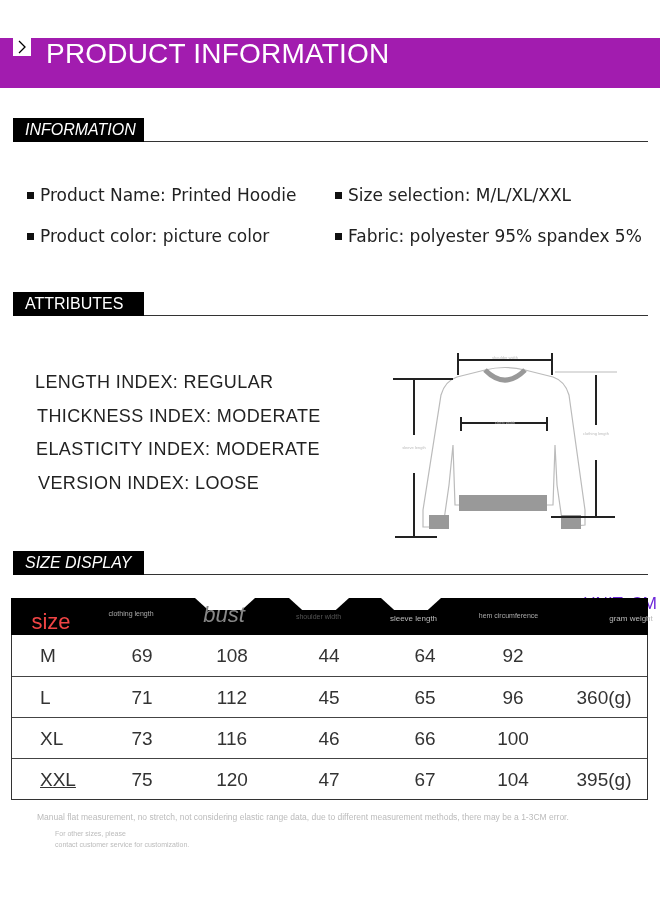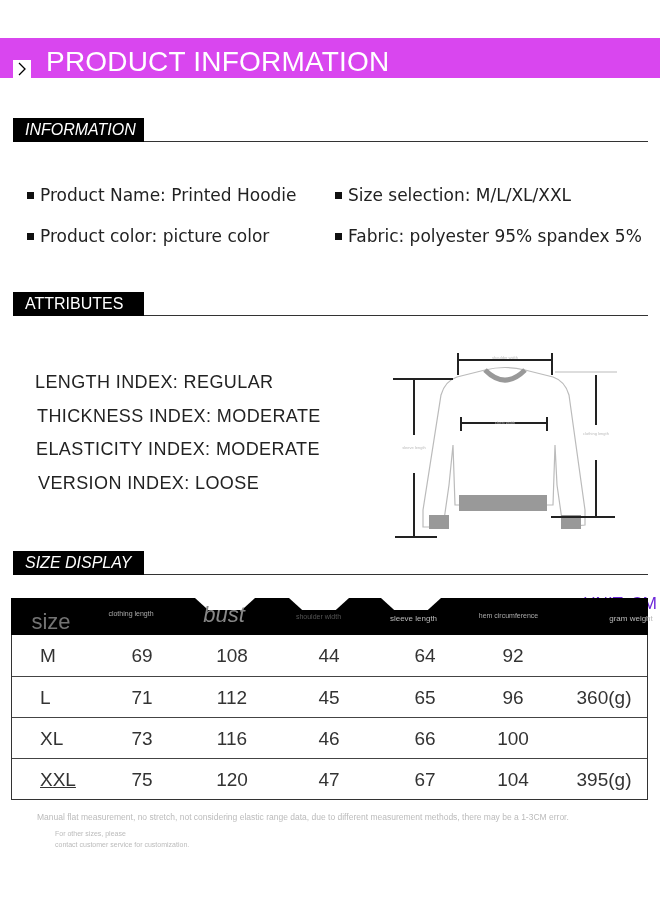--- a/index.html
+++ b/index.html
@@ -1,21 +1,21 @@
 <!DOCTYPE html>
 <html><head>
 <meta charset="utf-8">
 <style>
   * { box-sizing: border-box; margin: 0; padding: 0; }
   html, body { width: 660px; height: 900px; background: #ffffff; overflow: hidden; }
   body { position: relative; font-family: "DejaVu Sans", sans-serif; color: #222; }
 
   .main-header {
-    position: absolute; left: 0; top: 38px; width: 660px; height: 40px;
-    background: #d946ef; display: flex; align-items: flex-end;
+    position: absolute; left: 0; top: 38px; width: 660px; height: 50px;
+    background: #a21caf; display: flex; align-items: flex-start;
   }
   .main-header .chev {
     width: 18px; height: 18px; background: #fff; margin-left: 13px; margin-right: 15px;
     display: flex; align-items: center; justify-content: center;
   }
   .main-header .title {
     color: #fff; font-family: "Liberation Sans", sans-serif; font-size: 28px;
     letter-spacing: 0.2px;
   }
 
@@ -44,21 +44,21 @@
 
   .unit { position: absolute; right: 3px; top: 551px; font-family: "Liberation Sans", sans-serif; font-size: 17px; color: #6d28d9; margin-top: 43px; }
 
   .size-table { position: absolute; left: 11px; top: 598px; width: 637px; }
   .thead { position: relative; height: 37px; background: #000; }
   .notch {
     position: absolute; top: 0; width: 60px; height: 12px; background: #fff;
     clip-path: polygon(0 0, 100% 0, 78% 100%, 22% 100%);
   }
   .th { position: absolute; top: 0; height: 37px; display: flex; align-items: center; justify-content: center; color: #aaa; font-family: "Liberation Sans", sans-serif; font-size: 7px; white-space: nowrap; }
-  .th.big { font-size: 22px; color: #737373; align-items: flex-end; padding-bottom: 0px; }
+  .th.big { font-size: 22px; color: #ef4444; align-items: flex-end; padding-bottom: 0px; }
   .th.big2 { font-size: 22px; color: #888; align-items: center; }
   .th.mid { font-size: 8px; color: #bbb; }
 
   .tbody { border-left: 1px solid #333; border-right: 1px solid #333; border-bottom: 1px solid #333; }
   .tr { position: relative; height: 41px; border-top: 1px solid #444; }
   .tr:first-child { border-top: none; }
   .td { position: absolute; top: 0; height: 41px; display: flex; align-items: center; justify-content: center; font-family: "Liberation Sans", sans-serif; font-size: 19px; color: #333; }
 
   .note1 { position: absolute; left: 37px; top: 812px; font-family: "Liberation Sans", sans-serif; font-size: 8.5px; color: #bbb; white-space: nowrap; }
   .note2 { position: absolute; left: 55px; top: 828px; font-family: "Liberation Sans", sans-serif; font-size: 7px; color: #bbb; line-height: 11px; }

